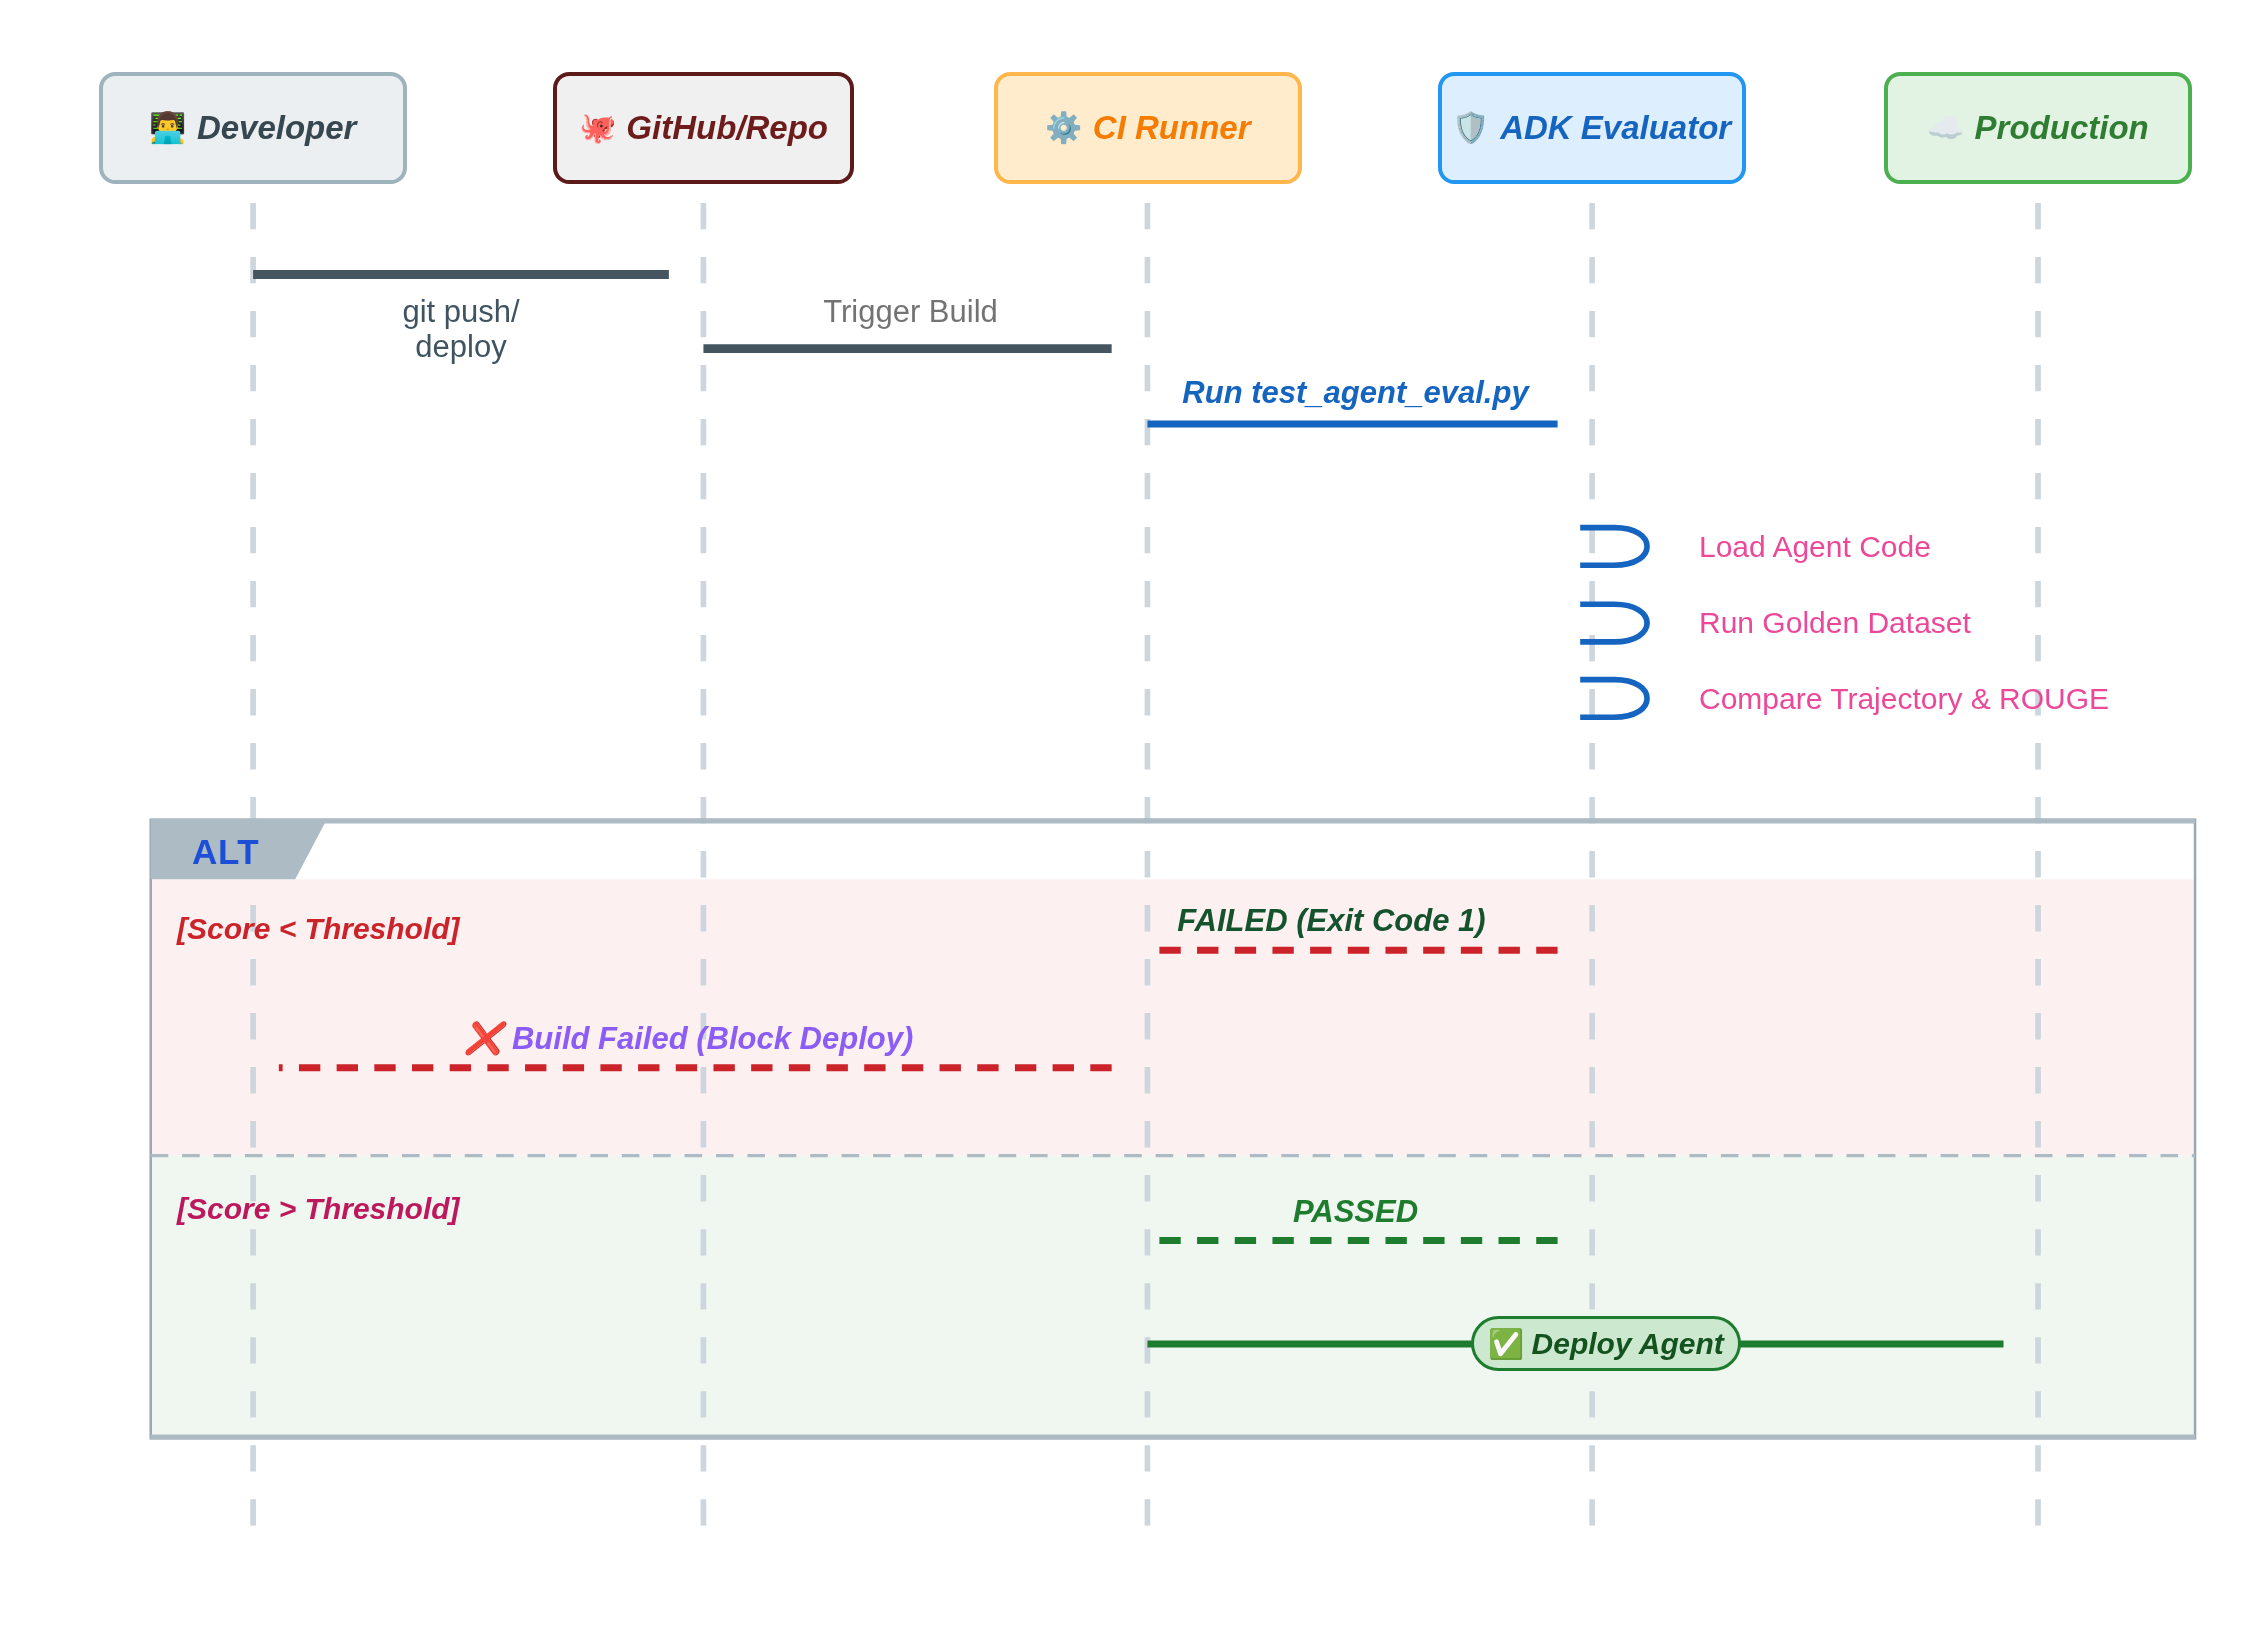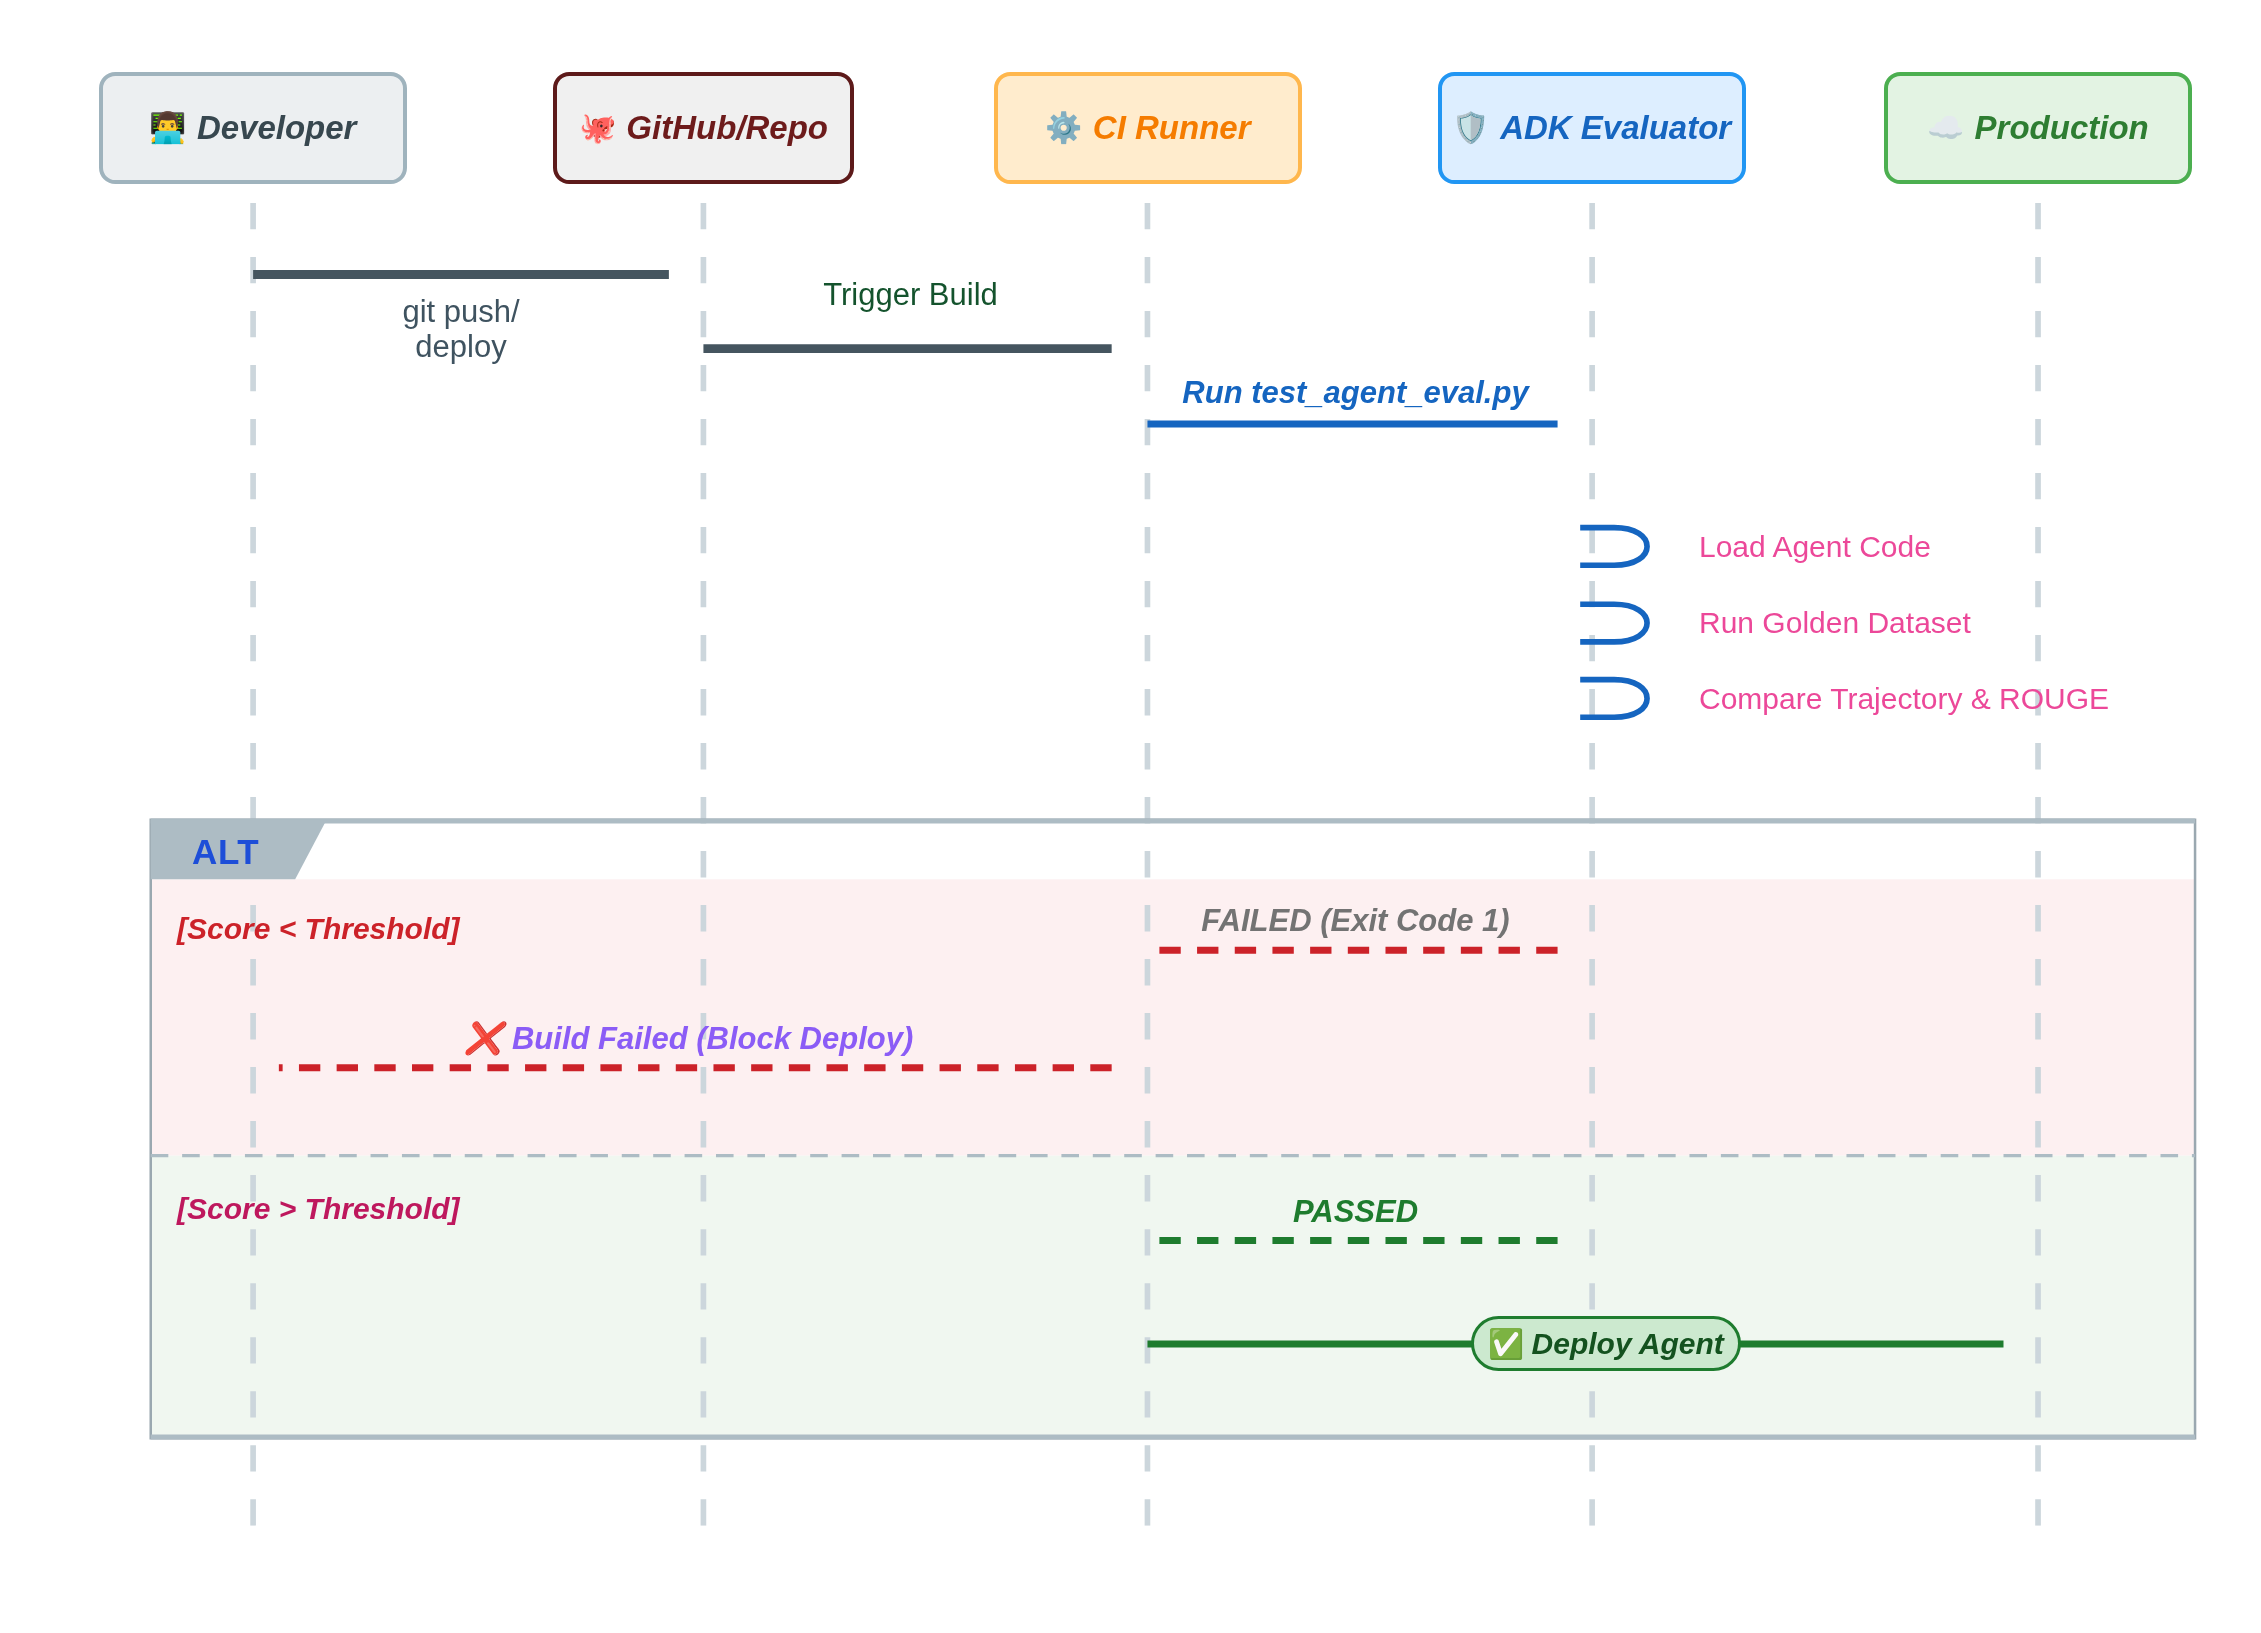--- a/index.html
+++ b/index.html
@@ -203,23 +203,23 @@
       </div>
       <div class="actor-box" style="left: 1884px; top: 72px; width: 308px; height: 112px; background: rgb(227, 243, 227); border-color: rgb(76, 175, 80); color: rgb(46, 125, 50);">
         <span class="actor-emoji">☁️</span>
         <span>Production</span>
       </div>
     </div>
 
   <div id="msgLabels">
       <div class="lbl msg-plain" style="left: 253px; top: 295px; width: 416px; color: rgb(63, 83, 96);">git push/
 deploy</div>
-      <div class="lbl msg-plain" style="left: 703px; top: 278px; width: 415px; color: #14532d;">Trigger Build</div>
+      <div class="lbl msg-plain" style="left: 703px; top: 295px; width: 415px; color: #737373;">Trigger Build</div>
       <div class="lbl msg-strong" style="left: 1148px; top: 376px; width: 415px; color: rgb(21, 101, 192);">Run test_agent_eval.py</div>
-      <div class="lbl msg-strong" style="left: 1148px; top: 904px; width: 415px; color: #737373;">FAILED (Exit Code 1)</div>
+      <div class="lbl msg-strong" style="left: 1124px; top: 904px; width: 415px; color: #14532d;">FAILED (Exit Code 1)</div>
       <div class="lbl msg-strong" style="left: 265px; top: 1022px; width: 848px; color: #8b5cf6;">❌ Build Failed (Block Deploy)</div>
       <div class="lbl msg-strong" style="left: 1148px; top: 1195px; width: 415px; color: rgb(30, 124, 46);">PASSED</div>
     </div>
 
   <div class="alt-tab-label" style="left:192px; top:832px;">ALT</div>
 
   <div class="cond-label" id="cond0" style="left:177px; top:912px; color:#cc2229;">[Score &lt; Threshold]</div>
   <div class="cond-label" id="cond1" style="left:177px; top:1192px; color:#be185d;">[Score &gt; Threshold]</div>
 
   <div class="pill" id="deployPill" style="left:1471px; top:1316px; height:55px;">

